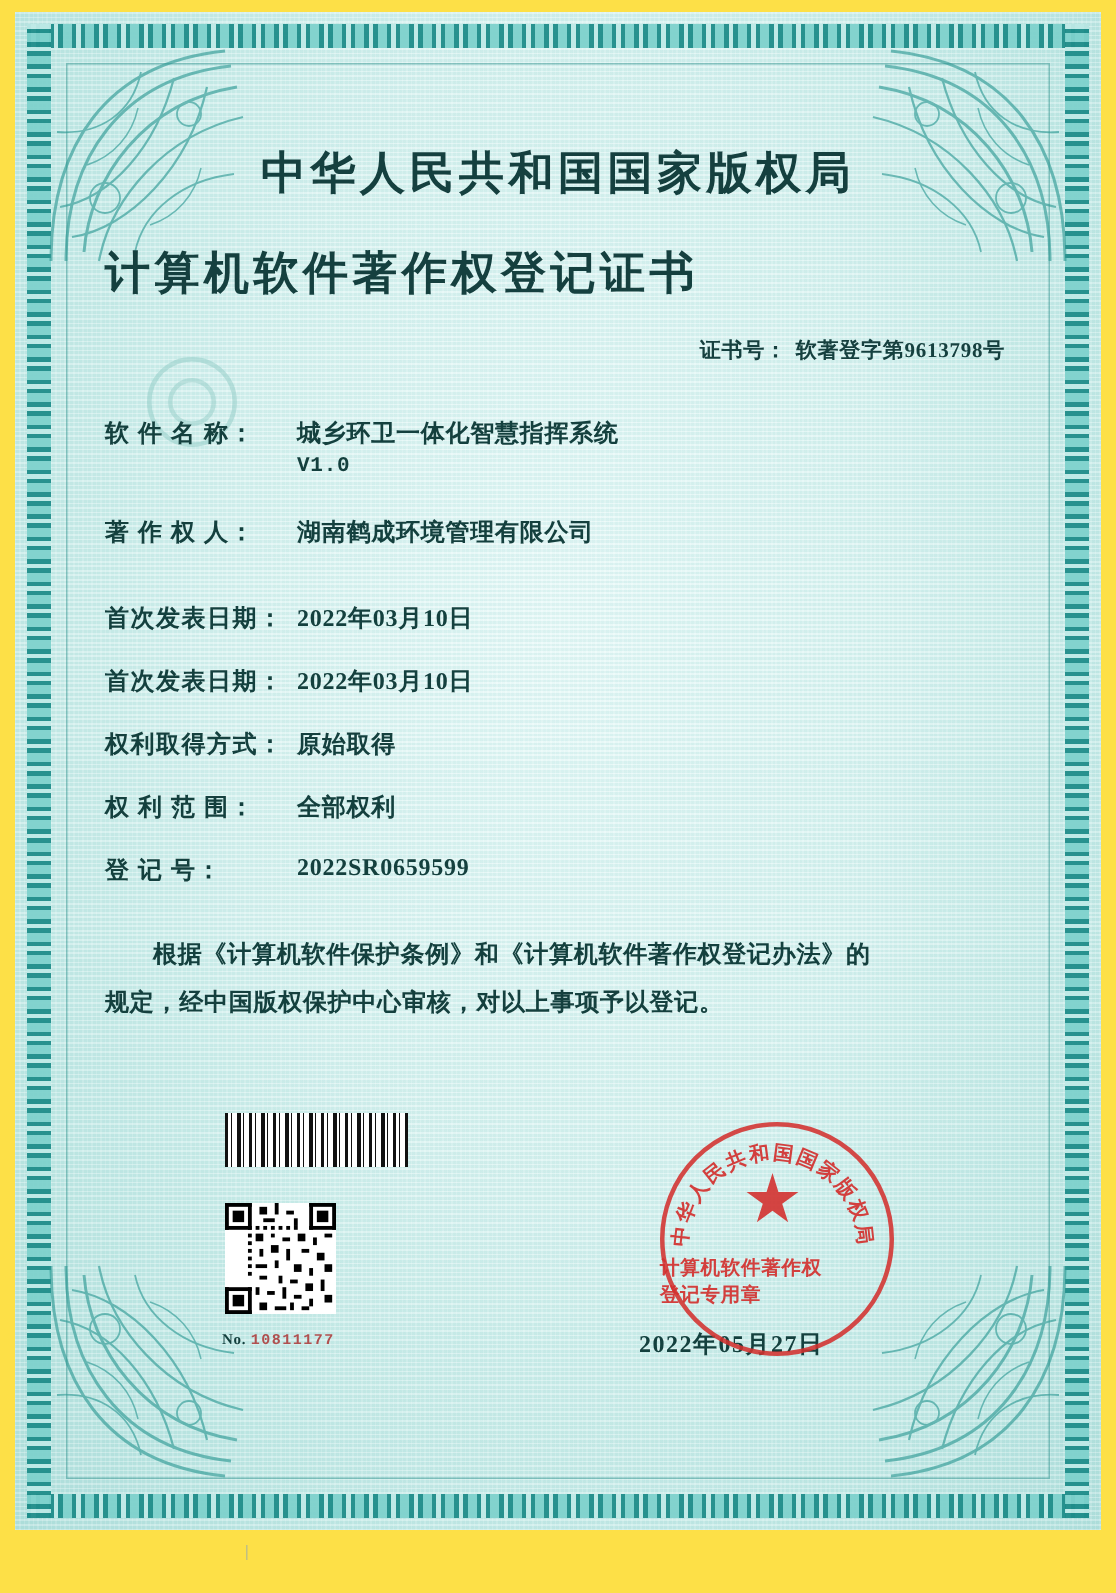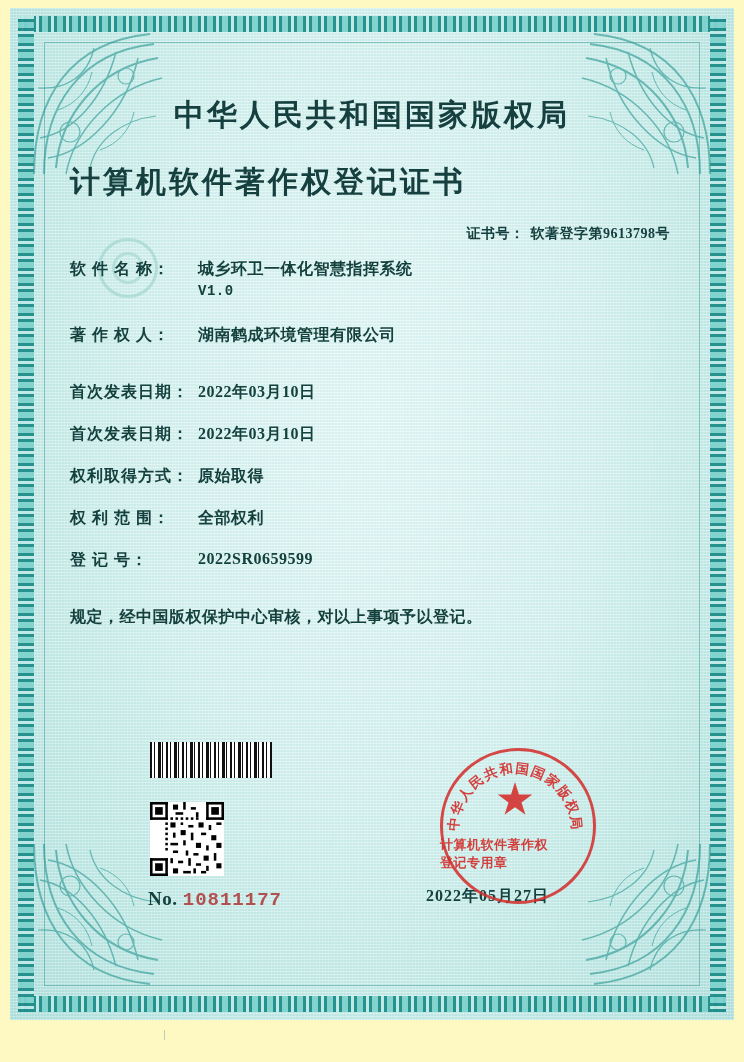--- a/index.html
+++ b/index.html
@@ -11,21 +11,21 @@
     width: 744px;
     height: 1062px;
     font-family: "Liberation Serif", serif;
     overflow: hidden;
   }
 
   #certificate {
     position: relative;
     width: 744px;
     height: 1062px;
-    background: #fef9c3;
+    background: #fde047;
     box-sizing: border-box;
   }
 
   
   .paper {
     position: absolute;
     left: 10px;
     top: 8px;
     width: 724px;
     height: 1012px;
@@ -127,21 +127,21 @@
     letter-spacing: 3px;
     margin: 0 0 22px 0;
   }
 
   .cert-no {
     text-align: right;
     font-size: 14px;
     font-weight: bold;
     color: #16403f;
     letter-spacing: 0.5px;
-    margin: 0 4px 16px 0;
+    margin: 0 4px 36px 0;
   }
   .cert-no .label { margin-right: 6px; }
 
   
   .watermark {
     position: absolute;
     left: 98px;
     top: 238px;
     width: 54px;
     height: 54px;
@@ -222,21 +222,21 @@
     top: 802px;
     width: 74px;
     height: 74px;
     background: #fff;
   }
 
   .serial {
     position: absolute;
     left: 148px;
     top: 888px;
-    font-size: 19px;
+    font-size: 10px;
     font-weight: bold;
     color: #14403e;
     letter-spacing: 0.5px;
   }
   .serial .num {
     font-family: "Liberation Mono", monospace;
     color: #b0504f;
     letter-spacing: 1px;
   }
 
@@ -436,20 +436,21 @@
         <div class="field-label">权 利 范 围：</div>
         <div class="field-value">全部权利</div>
       </div>
       <div class="field-row">
         <div class="field-label">登 记 号：</div>
         <div class="field-value">2022SR0659599</div>
       </div>
     </div>
 
     <div class="paragraph">
+      <p class="indent">根据《计算机软件保护条例》和《计算机软件著作权登记办法》的</p>
       <p>规定，经中国版权保护中心审核，对以上事项予以登记。</p>
     </div>
   </div>
 
   <div class="barcode"></div>
 
   <svg class="qr" viewBox="0 0 29 29">
     <rect width="29" height="29" fill="#ffffff"></rect>
     <g fill="#000000">
 

